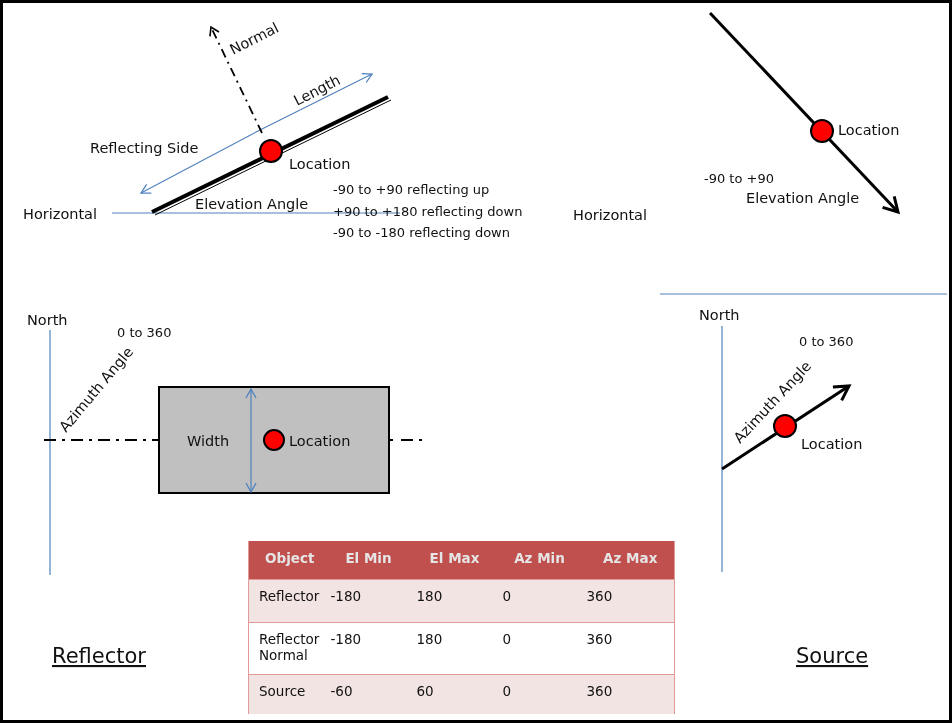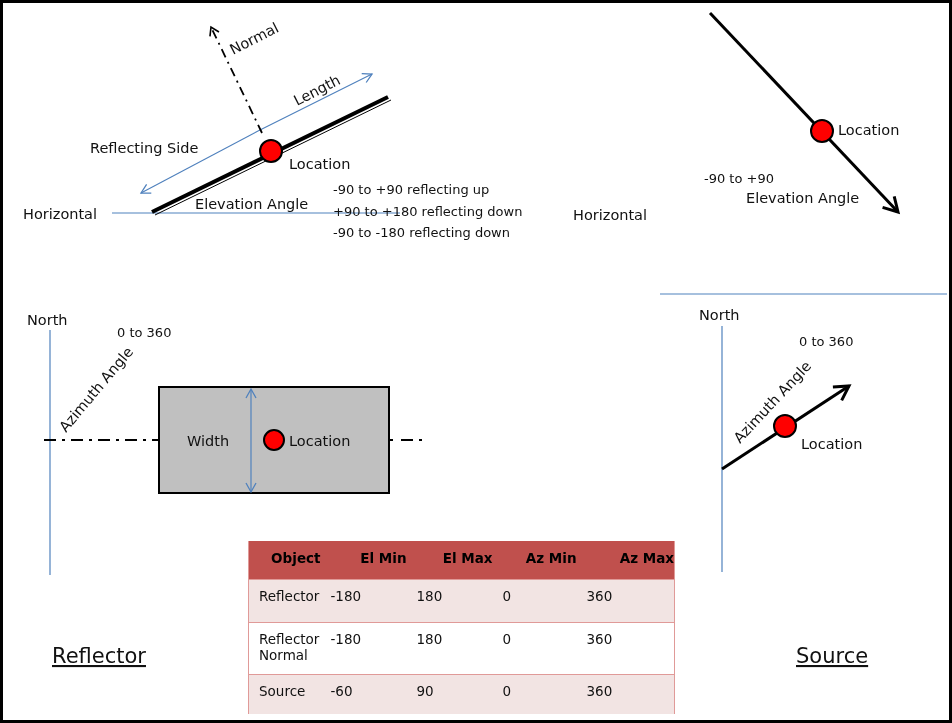--- a/index.html
+++ b/index.html
@@ -4,21 +4,21 @@
 <style>
   html, body { margin: 0; padding: 0; background: #ffffff; }
   body { width: 952px; height: 723px; position: relative; overflow: hidden; font-family: "DejaVu Sans", sans-serif; }
   #frame { position: absolute; left: 0; top: 0; width: 952px; height: 723px; box-sizing: border-box; border: 3px solid #000; }
   svg#diagram { position: absolute; left: 0; top: 0; }
   svg text { font-family: "DejaVu Sans", sans-serif; fill: #111; }
   .lbl { font-size: 14.5px; }
   .small { font-size: 13px; }
   .title { font-size: 21px; text-decoration: underline; }
   #limits-table { position: absolute; left: 248px; top: 541px; width: 427px; border-collapse: collapse; font-family: "DejaVu Sans", sans-serif; font-size: 13.5px; color: #111; }
-  #limits-table th { background: #c0504d; color: #000000; text-align: right; font-weight: bold; height: 38px; padding: 0 0 0 10px; vertical-align: top; padding-top: 9px; box-sizing: border-box; }
+  #limits-table th { background: #c0504d; color: #e5e5e5; text-align: center; font-weight: bold; height: 38px; padding: 0 0 0 10px; vertical-align: top; padding-top: 9px; box-sizing: border-box; }
   #limits-table td { padding: 8px 0 0 10px; vertical-align: top; border-top: 1px solid #e09a98; box-sizing: border-box; }
   #limits-table tr.r0 td, #limits-table tr.r2 td { background: #f2e4e3; }
   #limits-table tr.r1 td { background: #ffffff; }
   #limits-table tr.r0 td { height: 43px; }
   #limits-table tr.r1 td { height: 52px; }
   #limits-table tr.r2 td { height: 40px; }
   #limits-table { border-left: 1px solid #e09a98; border-right: 1px solid #e09a98; }
 </style>
 </head>
 <body>
@@ -118,18 +118,18 @@
     <tr class="r1">
       <td><span>Reflector</span><br><span>Normal</span></td>
       <td>-180</td>
       <td>180</td>
       <td>0</td>
       <td>360</td>
     </tr>
     <tr class="r2">
       <td>Source</td>
       <td>-60</td>
-      <td>90</td>
+      <td>60</td>
       <td>0</td>
       <td>360</td>
     </tr>
   </tbody>
 </table>
 
 </body></html>

